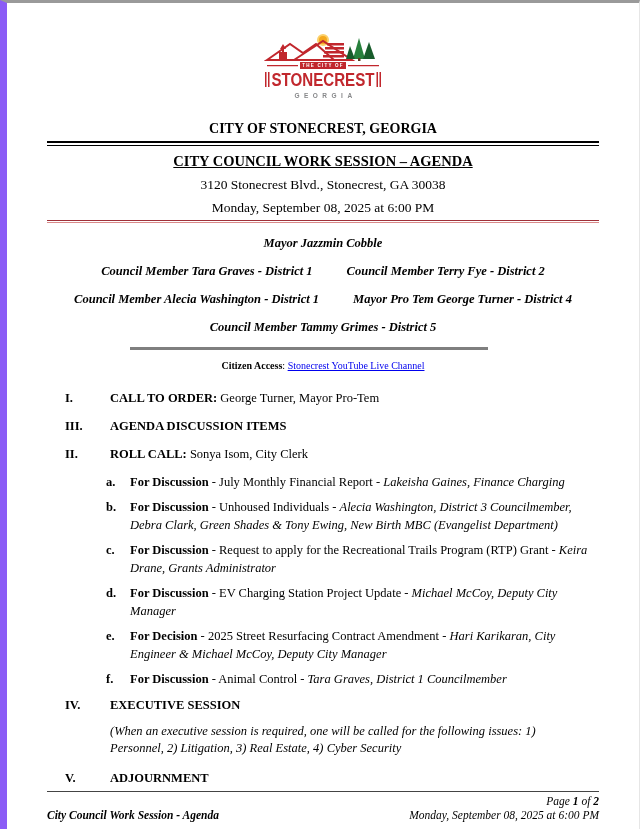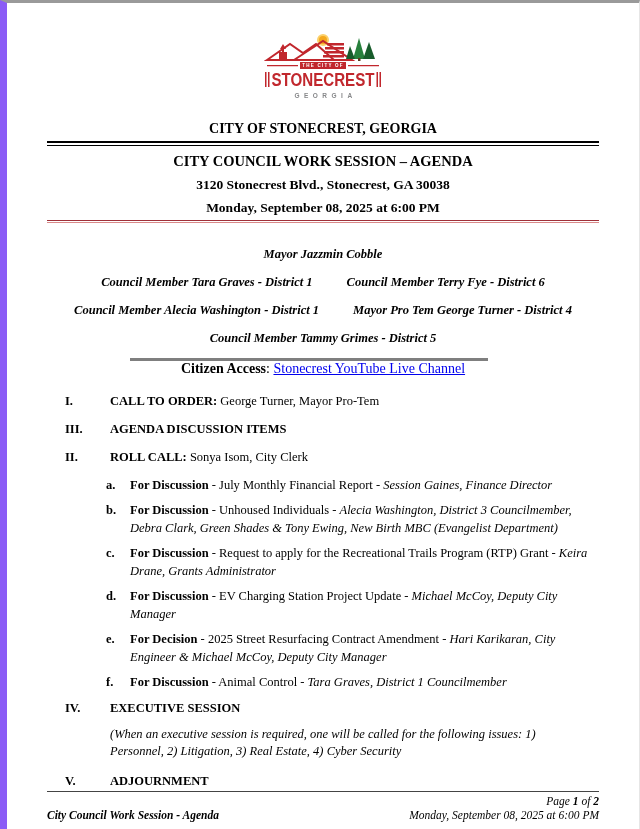--- a/index.html
+++ b/index.html
@@ -36,57 +36,58 @@
     height: 2px;
     border-top: 2px solid #000;
     border-bottom: 1px solid #000;
   }
   .subtitle {
     margin-top: 7px;
     text-align: center;
     font-size: 14.5px;
     font-weight: bold;
     line-height: 17px;
+    text-decoration: underline;
   }
   .address, .datetime {
     margin-top: 7px;
     text-align: center;
     font-size: 13.5px;
-    font-weight: bold;
+    font-weight: normal;
     line-height: 16px;
   }
   .red-line {
     margin-top: 4px;
     height: 1px;
     border-top: 1px solid #9e3039;
     border-bottom: 1px solid #d98a8a;
   }
 
   
-  .officials { margin-top: 23px; font-size: 12.5px; font-weight: bold; font-style: italic; }
+  .officials { margin-top: 12px; font-size: 12.5px; font-weight: bold; font-style: italic; }
   .officials .row {
     display: flex;
     justify-content: center;
     gap: 34px;
     line-height: 16px;
     margin-bottom: 12px;
   }
   .gray-divider {
     height: 2.5px;
     background: #7f7f7f;
     width: 358px;
     margin-left: 83px;
     margin-top: 4px;
   }
 
   
   .citizen {
-    margin-top: 0;
-    text-align: center;
-    font-size: 14px;
+    margin-top: 8px;
+    text-align: center;
+    font-size: 10px;
     line-height: 16px;
   }
   .citizen .lbl { font-weight: bold; }
   .citizen a { color: #0000ee; text-decoration: underline; }
 
   
   .sections { margin-top: 16px; font-size: 12.5px; }
   .section {
     display: flex;
     padding-left: 18px;
@@ -199,21 +200,21 @@
     <div class="address">3120 Stonecrest Blvd., Stonecrest, GA 30038</div>
     <div class="datetime">Monday, September 08, 2025 at 6:00 PM</div>
     <div class="red-line"></div>
 
     <div class="officials">
       <div class="row">
         <span>Mayor Jazzmin Cobble</span>
       </div>
       <div class="row">
         <span>Council Member Tara Graves - District 1</span>
-        <span>Council Member Terry Fye - District 6</span>
+        <span>Council Member Terry Fye - District 2</span>
       </div>
       <div class="row">
         <span>Council Member Alecia Washington - District 1</span>
         <span>Mayor Pro Tem George Turner - District 4</span>
       </div>
       <div class="row">
         <span>Council Member Tammy Grimes - District 5</span>
       </div>
     </div>
     <div class="gray-divider"></div>
@@ -235,21 +236,21 @@
 
       <div class="section">
         <span class="num">II.</span>
         <span class="sec-body"><span class="sec-title">ROLL CALL:</span>
           <span>Sonya Isom, City Clerk</span></span>
       </div>
 
       <div class="items">
         <div class="item">
           <span class="letter">a.</span>
-          <span class="item-body"><span class="lbl">For Discussion</span><span> - July Monthly Financial Report - </span><span class="spk">Session Gaines, Finance Director</span></span>
+          <span class="item-body"><span class="lbl">For Discussion</span><span> - July Monthly Financial Report - </span><span class="spk">Lakeisha Gaines, Finance Charging</span></span>
         </div>
         <div class="item">
           <span class="letter">b.</span>
           <span class="item-body"><span class="lbl">For Discussion</span><span> - Unhoused Individuals - </span><span class="spk">Alecia Washington, District 3 Councilmember, Debra Clark, Green Shades &amp; Tony Ewing, New Birth MBC (Evangelist Department)</span></span>
         </div>
         <div class="item">
           <span class="letter">c.</span>
           <span class="item-body"><span class="lbl">For Discussion</span><span> - Request to apply for the Recreational Trails Program (RTP) Grant - </span><span class="spk">Keira Drane, Grants Administrator</span></span>
         </div>
         <div class="item">

